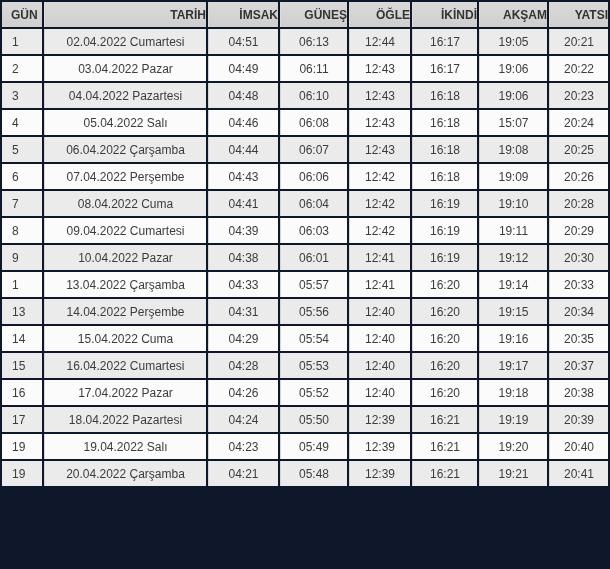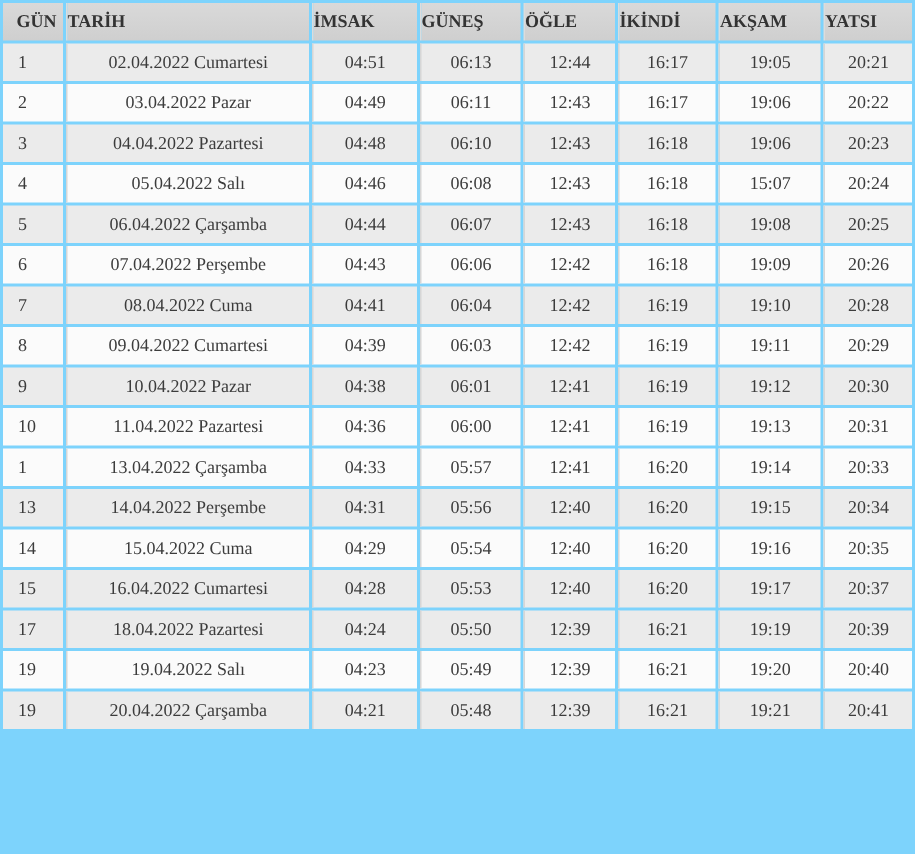--- a/index.html
+++ b/index.html
@@ -4,39 +4,38 @@
 <style>
   html, body {
     margin: 0;
     padding: 0;
     background: #ffffff;
     font-family: "Liberation Sans", "DejaVu Sans", sans-serif;
   }
   .page {
     width: 610px;
     height: 569px;
-    background: #7dd3fc;
+    background: #0f172a;
     overflow: hidden;
-    font-family: Liberation Serif, serif;
   }
   table.ptable {
     width: 610px;
     table-layout: fixed;
     border-collapse: separate;
     border-spacing: 2px;
     font-size: 12px;
     color: #3c3c3c;
   }
   table.ptable th {
     background: linear-gradient(#d9d9d9, #cfcfcf);
     font-weight: bold;
     color: #333333;
     height: 25px;
     padding: 0;
-    text-align: left;
+    text-align: right;
     white-space: nowrap;
     overflow: hidden;
     border-left: 1px solid #dcdcdc;
   }
   table.ptable th:first-child {
     text-align: left;
     padding-left: 9px;
     border-left: none;
   }
   table.ptable td {
@@ -167,30 +166,20 @@
           <td>9</td>
           <td>10.04.2022 Pazar</td>
           <td>04:38</td>
           <td>06:01</td>
           <td>12:41</td>
           <td>16:19</td>
           <td>19:12</td>
           <td>20:30</td>
         </tr>
         <tr class="even">
-          <td>10</td>
-          <td>11.04.2022 Pazartesi</td>
-          <td>04:36</td>
-          <td>06:00</td>
-          <td>12:41</td>
-          <td>16:19</td>
-          <td>19:13</td>
-          <td>20:31</td>
-        </tr>
-        <tr class="even">
           <td>1</td>
           <td>13.04.2022 Çarşamba</td>
           <td>04:33</td>
           <td>05:57</td>
           <td>12:41</td>
           <td>16:20</td>
           <td>19:14</td>
           <td>20:33</td>
         </tr>
         <tr class="odd">
@@ -215,20 +204,30 @@
         </tr>
         <tr class="odd">
           <td>15</td>
           <td>16.04.2022 Cumartesi</td>
           <td>04:28</td>
           <td>05:53</td>
           <td>12:40</td>
           <td>16:20</td>
           <td>19:17</td>
           <td>20:37</td>
+        </tr>
+        <tr class="even">
+          <td>16</td>
+          <td>17.04.2022 Pazar</td>
+          <td>04:26</td>
+          <td>05:52</td>
+          <td>12:40</td>
+          <td>16:20</td>
+          <td>19:18</td>
+          <td>20:38</td>
         </tr>
         <tr class="odd">
           <td>17</td>
           <td>18.04.2022 Pazartesi</td>
           <td>04:24</td>
           <td>05:50</td>
           <td>12:39</td>
           <td>16:21</td>
           <td>19:19</td>
           <td>20:39</td>

